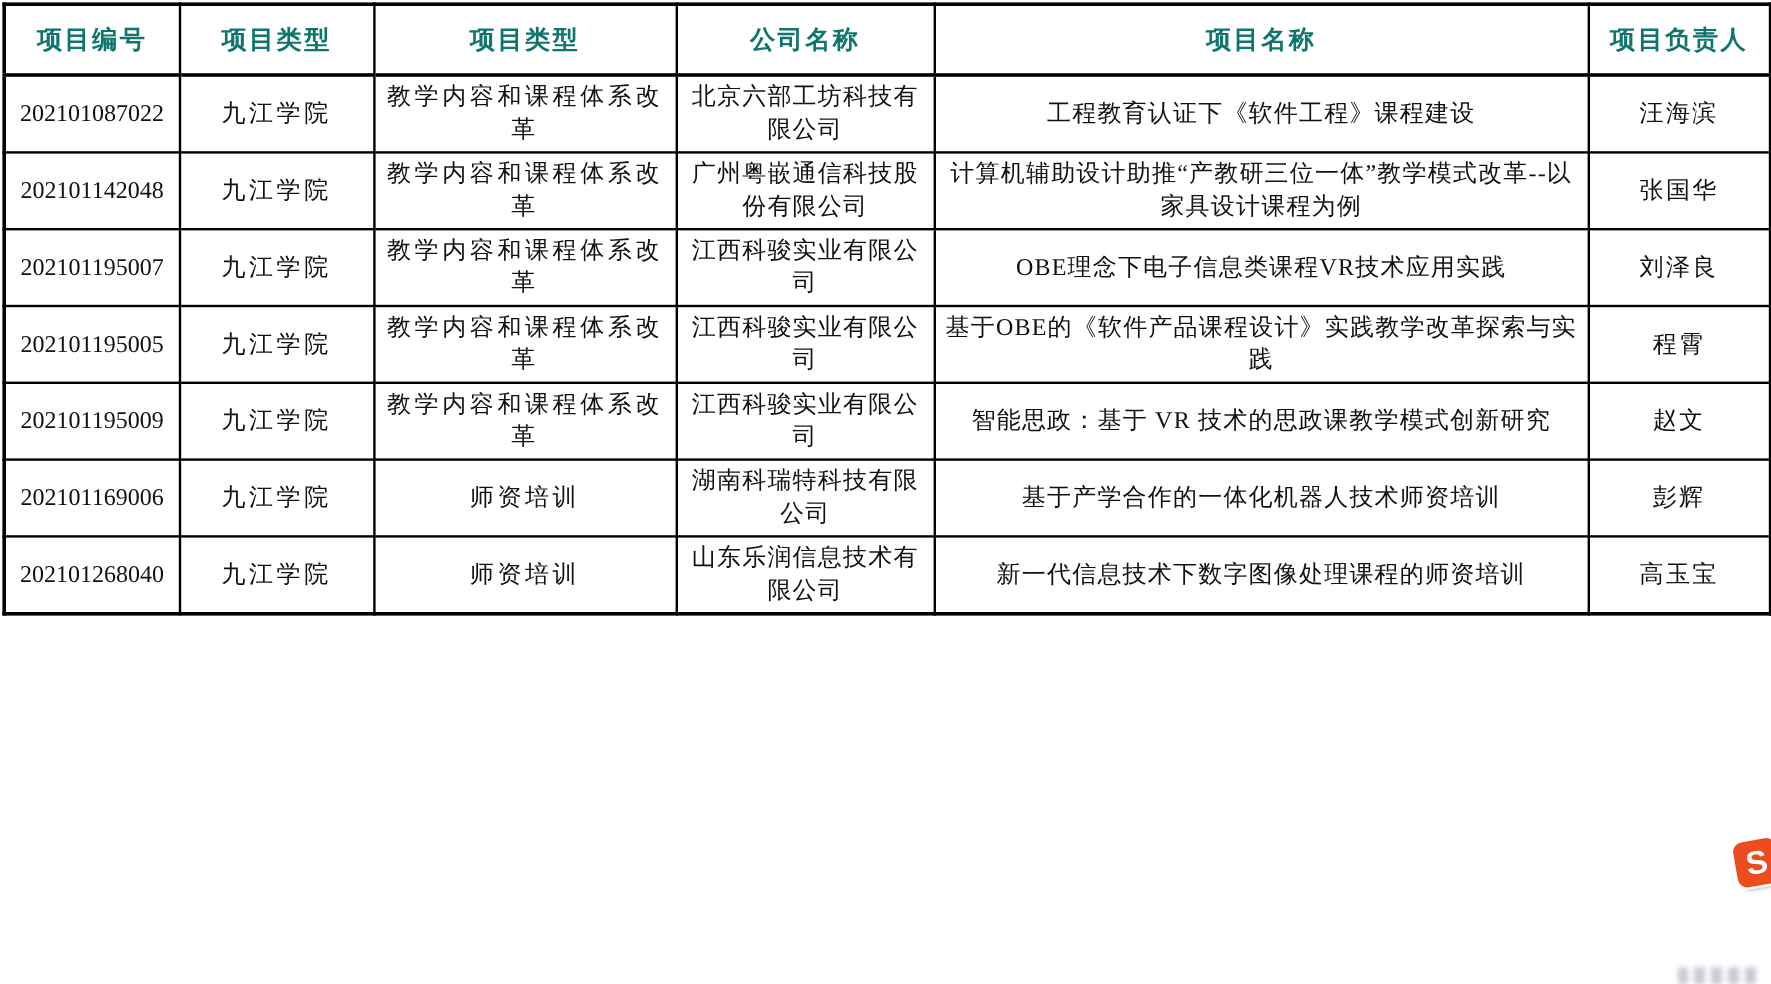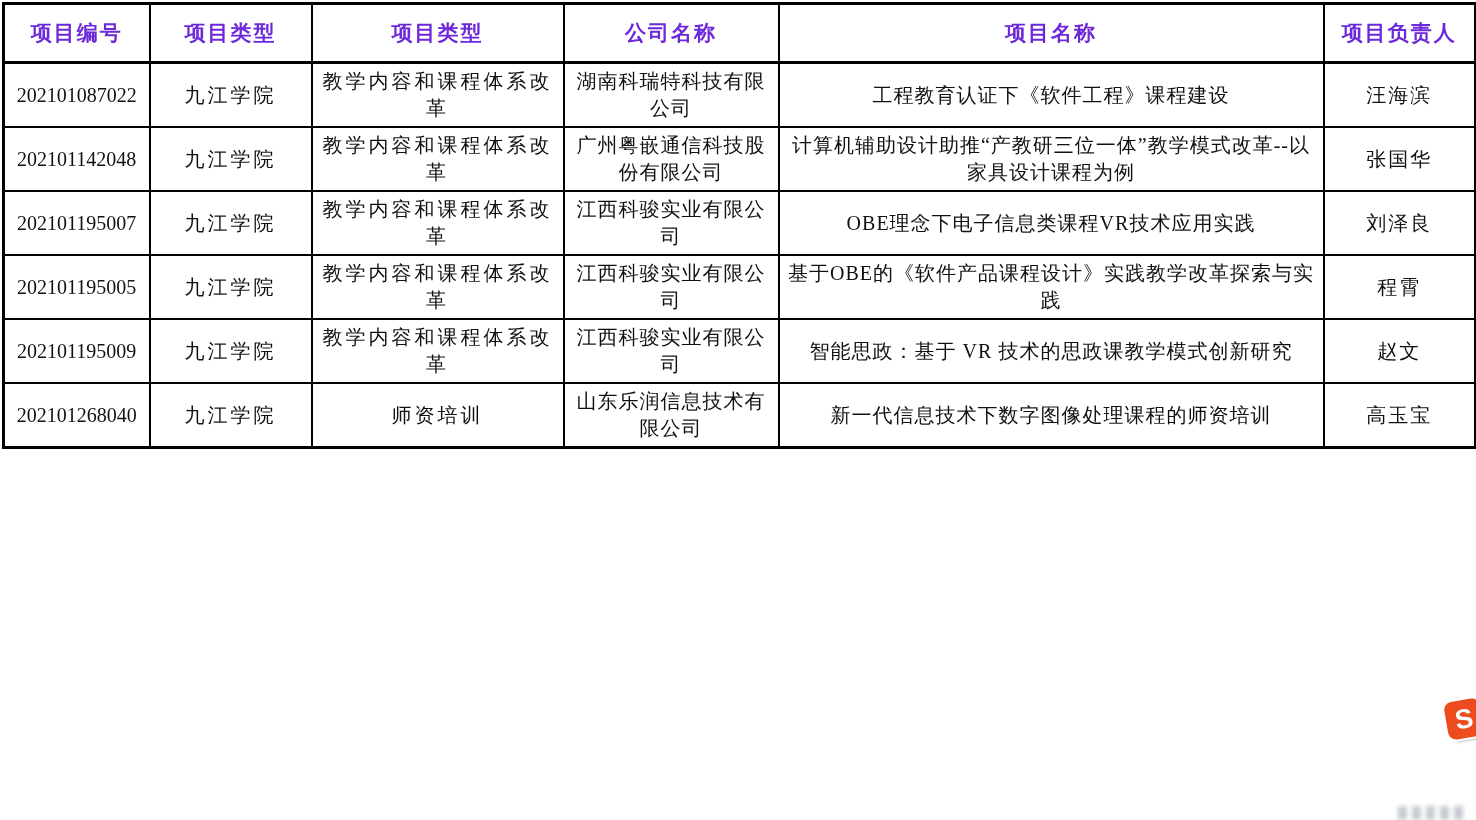--- a/index.html
+++ b/index.html
@@ -30,21 +30,21 @@
     padding: 4px 6px;
     overflow: hidden;
     word-break: break-all;
   }
   table.projects th {
     font-weight: bold;
     font-size: 21px;
     letter-spacing: 2px;
     height: 48px;
     border-bottom: 3px solid #000000;
-    color: #6d28d9;
+    color: #0f766e;
   }
   table.projects td {
     font-size: 20px;
     line-height: 27px;
     height: 50px;
   }
   td.cell-num {
     font-family: "Liberation Serif", "DejaVu Serif", serif;
     letter-spacing: 0px;
   }
@@ -105,21 +105,21 @@
         <th>公司名称</th>
         <th>项目名称</th>
         <th>项目负责人</th>
       </tr>
     </thead>
     <tbody id="tbody">
         <tr>
           <td class="cell-num">202101087022</td>
           <td class="cell-school">九江学院</td>
           <td class="cell-type">教学内容和课程体系改革</td>
-          <td class="cell-company">湖南科瑞特科技有限公司</td>
+          <td class="cell-company">北京六部工坊科技有限公司</td>
           <td class="cell-name">工程教育认证下《软件工程》课程建设</td>
           <td class="cell-leader">汪海滨</td>
         </tr>
         <tr>
           <td class="cell-num">202101142048</td>
           <td class="cell-school">九江学院</td>
           <td class="cell-type">教学内容和课程体系改革</td>
           <td class="cell-company">广州粤嵌通信科技股份有限公司</td>
           <td class="cell-name">计算机辅助设计助推“产教研三位一体”教学模式改革--以家具设计课程为例</td>
           <td class="cell-leader">张国华</td>
@@ -142,20 +142,28 @@
         </tr>
         <tr>
           <td class="cell-num">202101195009</td>
           <td class="cell-school">九江学院</td>
           <td class="cell-type">教学内容和课程体系改革</td>
           <td class="cell-company">江西科骏实业有限公司</td>
           <td class="cell-name">智能思政：基于 VR 技术的思政课教学模式创新研究</td>
           <td class="cell-leader">赵文</td>
         </tr>
         <tr>
+          <td class="cell-num">202101169006</td>
+          <td class="cell-school">九江学院</td>
+          <td class="cell-type">师资培训</td>
+          <td class="cell-company">湖南科瑞特科技有限公司</td>
+          <td class="cell-name">基于产学合作的一体化机器人技术师资培训</td>
+          <td class="cell-leader">彭辉</td>
+        </tr>
+        <tr>
           <td class="cell-num">202101268040</td>
           <td class="cell-school">九江学院</td>
           <td class="cell-type">师资培训</td>
           <td class="cell-company">山东乐润信息技术有限公司</td>
           <td class="cell-name">新一代信息技术下数字图像处理课程的师资培训</td>
           <td class="cell-leader">高玉宝</td>
         </tr>
       </tbody>
   </table>
 

